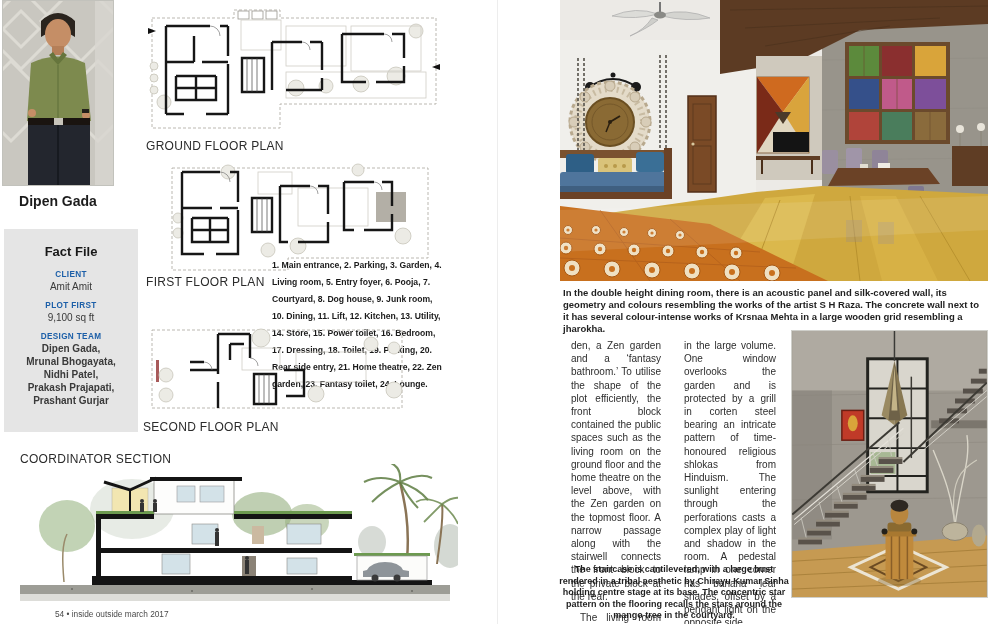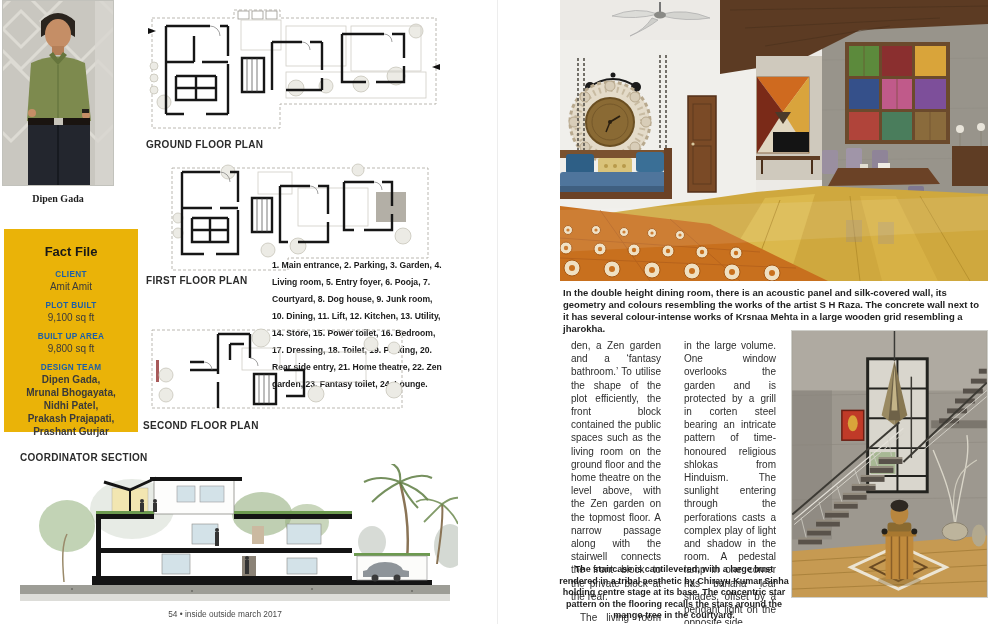--- a/index.html
+++ b/index.html
@@ -4,44 +4,44 @@
 <style>
   * { margin:0; padding:0; box-sizing:border-box; }
   html,body { background:#fff; }
   body { font-family:"Liberation Sans", sans-serif; color:#222; }
   .spread { position:relative; width:990px; height:624px; background:#fff; overflow:hidden; }
   .fold { position:absolute; left:497px; top:0; width:1px; height:624px; background:#ededed; }
 
   
   .portrait { position:absolute; left:2px; top:0; width:112px; height:186px; border:1px solid #c2c2bc; background:#c9c7c0; }
   .portrait svg { display:block; }
-  .portrait-caption { position:absolute; left:2px; top:193px; width:112px; text-align:center; font-size:10px; font-weight:bold; color:#1c1c1c;font-family:Liberation Serif, serif; }
+  .portrait-caption { position:absolute; left:2px; top:193px; width:112px; text-align:center; font-size:14px; font-weight:bold; color:#1c1c1c; }
 
   .plan { position:absolute; }
   .plan-ground { left:146px; top:6px; width:296px; height:128px; }
   .plan-first  { left:168px; top:158px; width:264px; height:116px; }
   .plan-second { left:146px; top:320px; width:288px; height:98px; }
-  .plan-label { position:absolute; font-size:10px; font-weight:bold; letter-spacing:.3px; color:#2b2b2b; }
+  .plan-label { position:absolute; font-size:12px; font-weight:normal; letter-spacing:.3px; color:#2b2b2b; }
   .label-ground { left:146px; top:139px; }
   .label-first  { left:146px; top:275px; }
   .label-second { left:143px; top:420px; }
   .label-section{ left:20px;  top:452px; }
 
   .legend { position:absolute; left:272px; top:257px; width:172px; font-size:8.6px; font-weight:bold; line-height:17px; color:#1a1a1a; }
 
-  .fact-file { position:absolute; left:4px; top:229px; width:134px; height:203px; background:#eab308; text-align:center; padding-top:15px; }
+  .fact-file { position:absolute; left:4px; top:229px; width:134px; height:203px; background:#e5e5e5; text-align:center; padding-top:15px; }
   .fact-title { font-size:13px; font-weight:bold; color:#181818; margin-bottom:11px; }
   .fact-sec { margin-bottom:8px; }
   .fact-label { font-size:8.2px; font-weight:bold; color:#1c5fa8; letter-spacing:.35px; margin-bottom:1px; }
   .fact-value { font-size:10px; color:#3a3a3a; line-height:1.3; }
   .prewrap { white-space:pre-line;font-weight:bold; }
 
   .section-drawing { position:absolute; left:12px; top:464px; width:446px; height:138px; }
 
-  .footer { position:absolute; top:609px; font-size:8.3px; color:#4a4a4a; text-align:center; width:340px; }
+  .footer { position:absolute; top:609px; font-size:8.3px; color:#4a4a4a; text-align:left; width:340px; }
   .footer-left { left:55px; }
   .footer-right{ left:615px; }
 
   
   .main-photo { position:absolute; left:560px; top:0; width:428px; height:281px; background:#eceae6; }
   .main-caption { position:absolute; left:563px; top:287px; width:424px; font-size:9.5px; font-weight:bold; line-height:12px; color:#1f1f1f; }
   .bodycol { position:absolute; top:331px; font-size:10px; line-height:13.2px; text-align:justify; color:#2d2d2d; }
   .col1 { left:563px; width:106px; }
   .col2 { left:676px; width:108px; }
   .bodycol p { margin:8px; }
@@ -171,26 +171,22 @@
 
   <div class="legend">1. Main entrance, 2. Parking, 3. Garden, 4. Living room, 5. Entry foyer, 6. Pooja, 7. Courtyard, 8. Dog house, 9. Junk room, 10. Dining, 11. Lift, 12. Kitchen, 13. Utility, 14. Store, 15. Power toilet, 16. Bedroom, 17. Dressing, 18. Toilet, 19. Parking, 20. Rear side entry, 21. Home theatre, 22. Zen garden, 23. Fantasy toilet, 24. Lounge.</div>
 
   <aside class="fact-file">
     <div class="fact-title">Fact File</div>
     <div class="fact-sec">
       <div class="fact-label">CLIENT</div>
       <div class="fact-value">Amit Amit</div>
     </div>
     <div class="fact-sec">
-      <div class="fact-label">PLOT BUILT</div>
+      <div class="fact-label">PLOT FIRST</div>
       <div class="fact-value">9,100 sq ft</div>
-    </div>
-    <div class="fact-sec">
-      <div class="fact-label">BUILT UP AREA</div>
-      <div class="fact-value">9,800 sq ft</div>
     </div>
     <div class="fact-sec">
       <div class="fact-label">DESIGN TEAM</div>
       <div class="fact-value prewrap">Dipen Gada,
 Mrunal Bhogayata,
 Nidhi Patel,
 Prakash Prajapati,
 Prashant Gurjar</div>
     </div>
   </aside>

